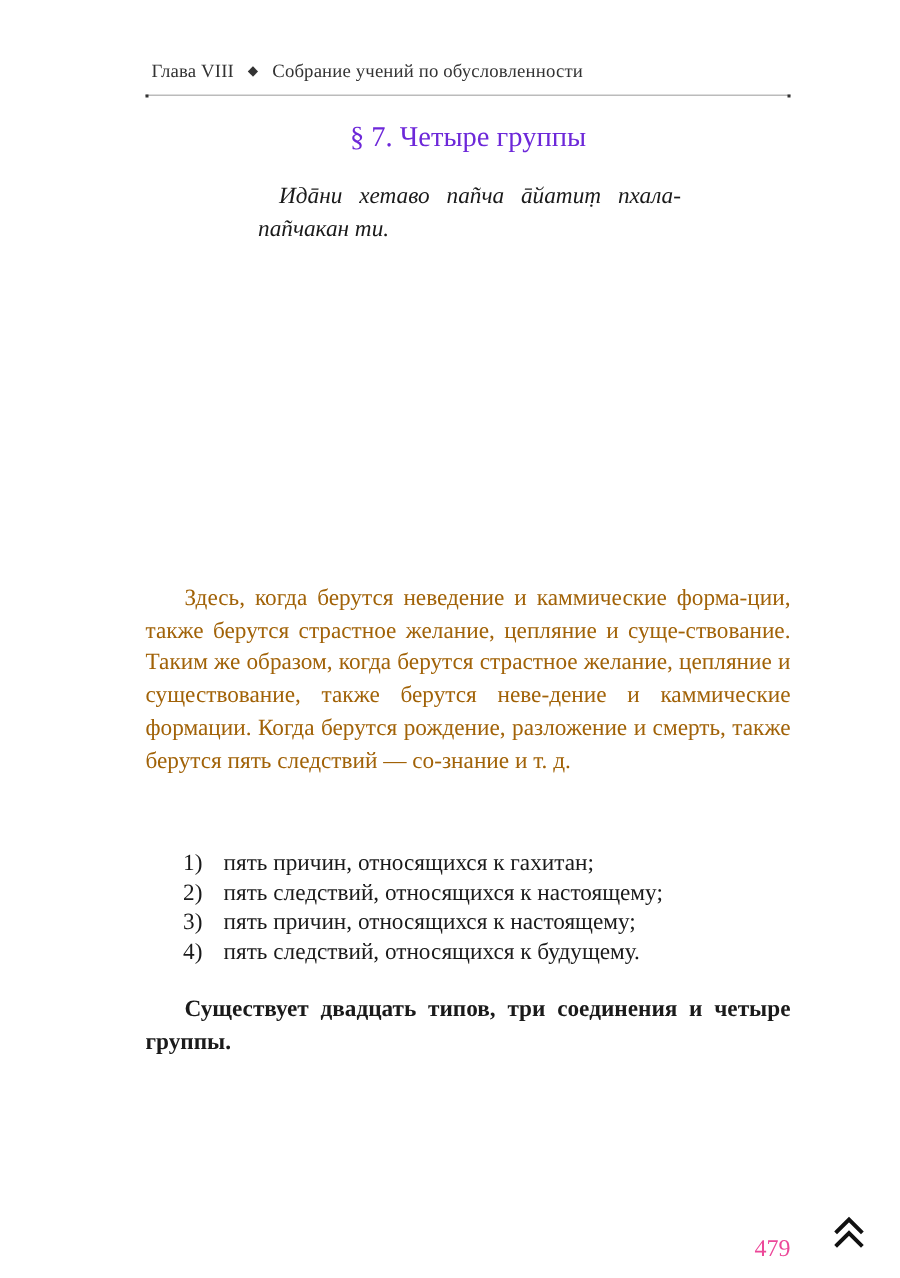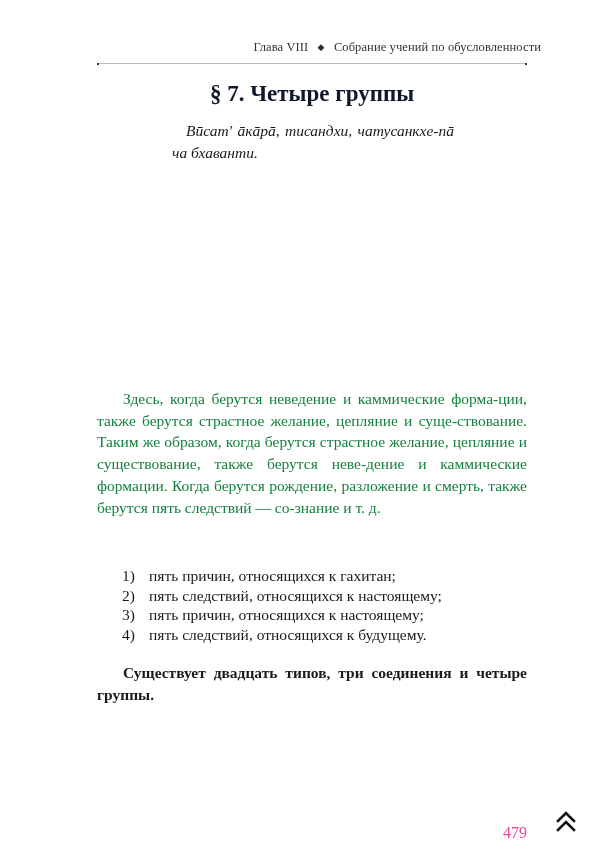--- a/index.html
+++ b/index.html
@@ -10,24 +10,24 @@
     body {
       width: 600px;
       height: 852px;
       position: relative;
       overflow: hidden;
       font-family: "Liberation Serif", "DejaVu Serif", serif;
       color: #1a1a1a;
     }
     .running-head {
       position: absolute;
-      left: 111px;
+      left: 101px;
       width: 430px;
       top: 40px;
-      text-align: right;
+      text-align: left;
       font-size: 12.5px;
       color: #333;
       letter-spacing: 0.1px;
     }
     .running-head .sep {
       display: inline-block;
       font-size: 9px;
       margin: 0 6px;
       vertical-align: 1px;
     }
@@ -49,23 +49,23 @@
     }
     .head-rule::before { left: 0; }
     .head-rule::after { right: 0; }
 
     .section-title {
       position: absolute;
       left: 97px;
       width: 430px;
       top: 81px;
       text-align: center;
-      font-size: 23px;
-      font-weight: bold;
-      color: #0f172a;
+      font-size: 19px;
+      font-weight: normal;
+      color: #6d28d9;
     }
 
     .verse {
       position: absolute;
       left: 172px;
       width: 282px;
       top: 120px;
       font-style: italic;
       font-size: 15.5px;
       line-height: 21.7px;
@@ -79,21 +79,21 @@
       hyphens: manual;
     }
 
     .body-text {
       position: absolute;
       left: 97px;
       width: 430px;
       top: 388px;
       font-size: 15.5px;
       line-height: 21.7px;
-      color: #15803d;
+      color: #a16207;
     }
     .body-text p {
       margin: 0;
       text-align: justify;
       text-indent: 26px;
     }
     .body-text p.last-left { text-align-last: left; }
 
     .list {
       position: absolute;
@@ -158,21 +158,21 @@
 <div class="running-head">
   <span>Глава VIII</span>
   <span class="sep">◆</span>
   <span>Собрание учений по обусловленности</span>
 </div>
 <div class="head-rule"></div>
 
 <div class="section-title">§ 7. Четыре группы</div>
 
 <div class="verse">
-  <p>Вӣсат' āкāрā, тисандхи, чатусанкхе-пā ча бхаванти.</p>
+  <p>Идāни хетаво паñча āйатиṃ пхала-паñчакан ти.</p>
 </div>
 
 <div class="body-text">
   <p class="last-left">Здесь, когда берутся неведение и каммические форма-ции, также берутся страстное желание, цепляние и суще-ствование. Таким же образом, когда берутся  страстное желание, цепляние и существование, также берутся неве-дение и каммические формации. Когда берутся рождение, разложение и смерть, также берутся пять следствий — со-знание и т. д.</p>
 </div>
 
 <ul class="list">
   <li>
     <span class="num">1)</span>
     <span>пять причин, относящихся к гахитан;</span>

